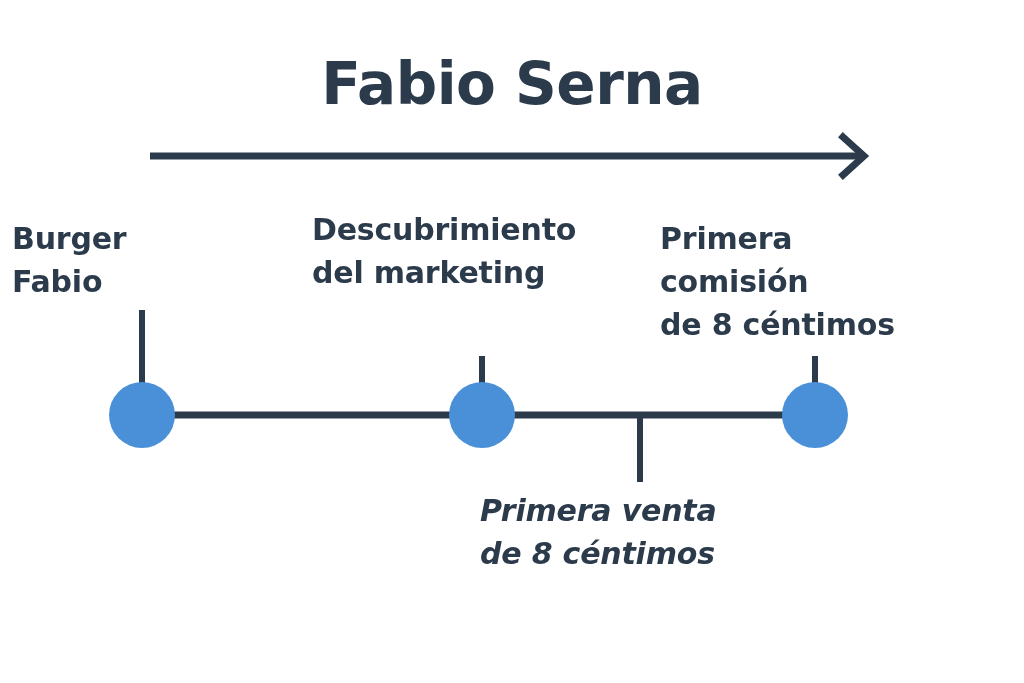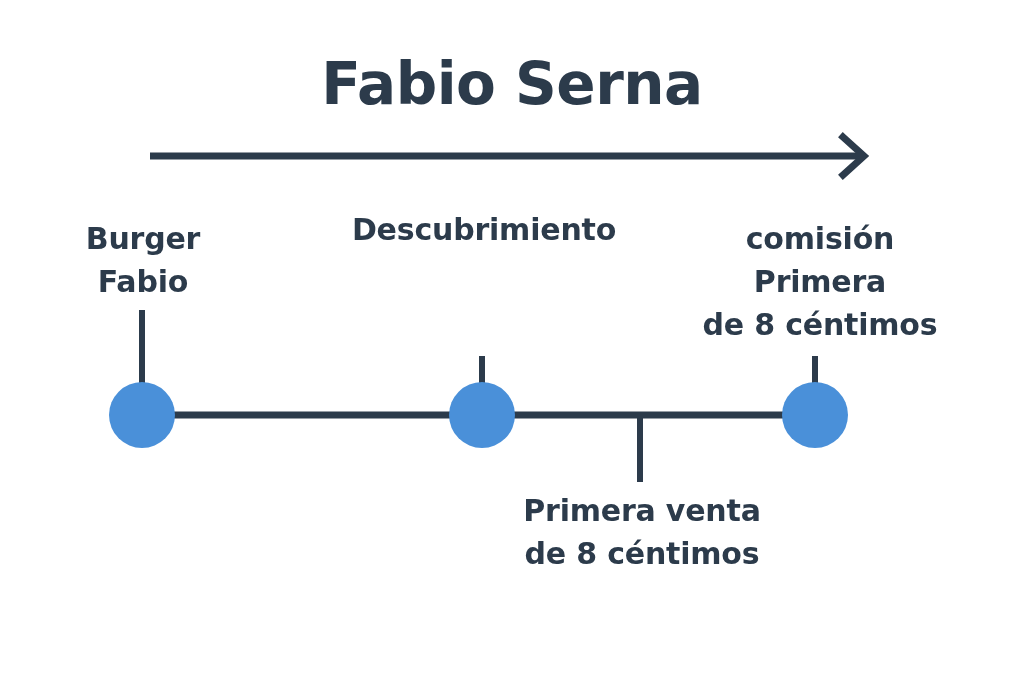--- a/index.html
+++ b/index.html
@@ -49,21 +49,20 @@
     position: absolute;
     left: 0;
     top: 0;
     width: 1024px;
     height: 683px;
   }
 
   
   .label {
     position: absolute;
-    text-align: center;
     font-size: 30px;
     font-weight: 700;
     line-height: 1.43;
     color: #2c3b4b;
     letter-spacing: -0.2px;
   }
   .label .line { display: block; white-space: nowrap; }
 
   .label-burger-king {
     left: 12px;
@@ -77,20 +76,21 @@
   }
   .label-first-commission {
     left: 660px;
     top: 218px;
     width: 320px;
   }
   .label-first-sale {
     left: 480px;
     top: 490px;
     width: 324px;
+    font-style: italic;
   }
 </style>
 </head>
 <body>
 
 <div id="canvas">
 
   <div class="title">Fabio Serna</div>
 
   <div class="axis-arrow">
@@ -121,25 +121,26 @@
     </svg>
   </div>
 
   <div class="label label-burger-king">
     <span class="line">Burger</span>
     <span class="line">Fabio</span>
   </div>
 
   <div class="label label-discovery">
     <span class="line">Descubrimiento</span>
+    <span class="line">del marketing</span>
   </div>
 
   <div class="label label-first-commission">
+    <span class="line">Primera</span>
     <span class="line">comisión</span>
-    <span class="line">Primera</span>
     <span class="line">de 8 céntimos</span>
   </div>
 
   <div class="label label-first-sale">
     <span class="line">Primera venta</span>
     <span class="line">de 8 céntimos</span>
   </div>
 
 </div>
 

